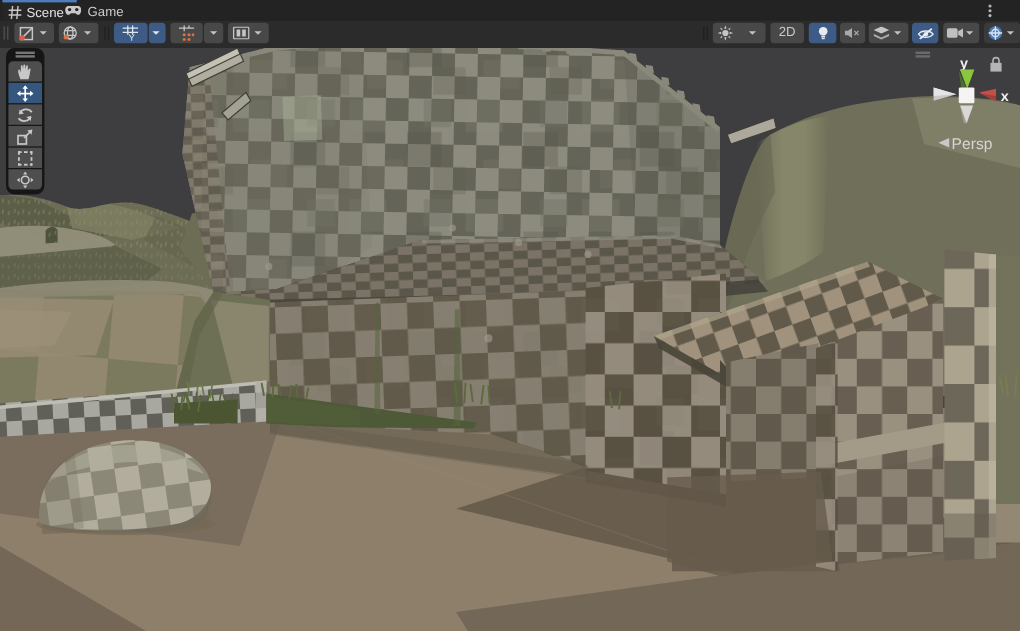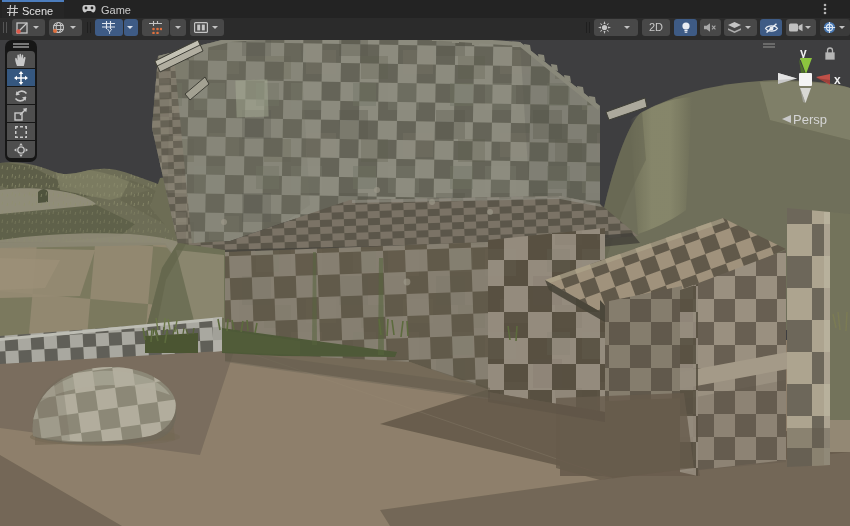--- a/index.html
+++ b/index.html
@@ -1,20 +1,20 @@
 <!DOCTYPE html>
 <html><head><meta charset="utf-8"><style>
 html,body{margin:0;padding:0;width:850px;height:526px;overflow:hidden;background:#3e3e41;font-family:"Liberation Sans",sans-serif;}
 #root{position:relative;width:850px;height:526px;}
 .abs{position:absolute;}
 #tabbar{left:0;top:0;width:850px;height:18px;background:#232323;}
 #tab-scene{left:2px;top:0;width:62px;height:18px;background:#262626;border-top:2px solid #4c7dbd;box-sizing:border-box;}
 #tab-scene .lbl{position:absolute;left:20px;top:3px;color:#e2e2e2;font-size:11px;}
 #tab-game .lbl{position:absolute;left:21px;top:4px;color:#cbcbcb;font-size:11px;}
-#tab-game{left:80px;top:0;width:60px;height:18px;}
+#tab-game{left:52px;top:0;width:60px;height:18px;}
 #toolbar{left:0;top:18px;width:850px;height:22px;background:#2b2b2b;}
 .btn{position:absolute;top:19px;height:17px;background:#484848;border-radius:3px;}
 .btn.blue{background:#3e5b85;}
 .sep{position:absolute;top:22px;width:1px;height:11px;background:#1f1f1f;}
 .caret{position:absolute;width:0;height:0;border-left:3px solid transparent;border-right:3px solid transparent;border-top:3.5px solid #c2c2c2;}
 #lt{left:5px;top:40px;width:32px;height:122px;background:#161616;border-radius:7px;}
 .ltb{position:absolute;left:2px;width:28px;height:17px;background:#4e4e4e;}
 .ltb.sel{background:#35577f;}
 svg{display:block}
 </style></head>

